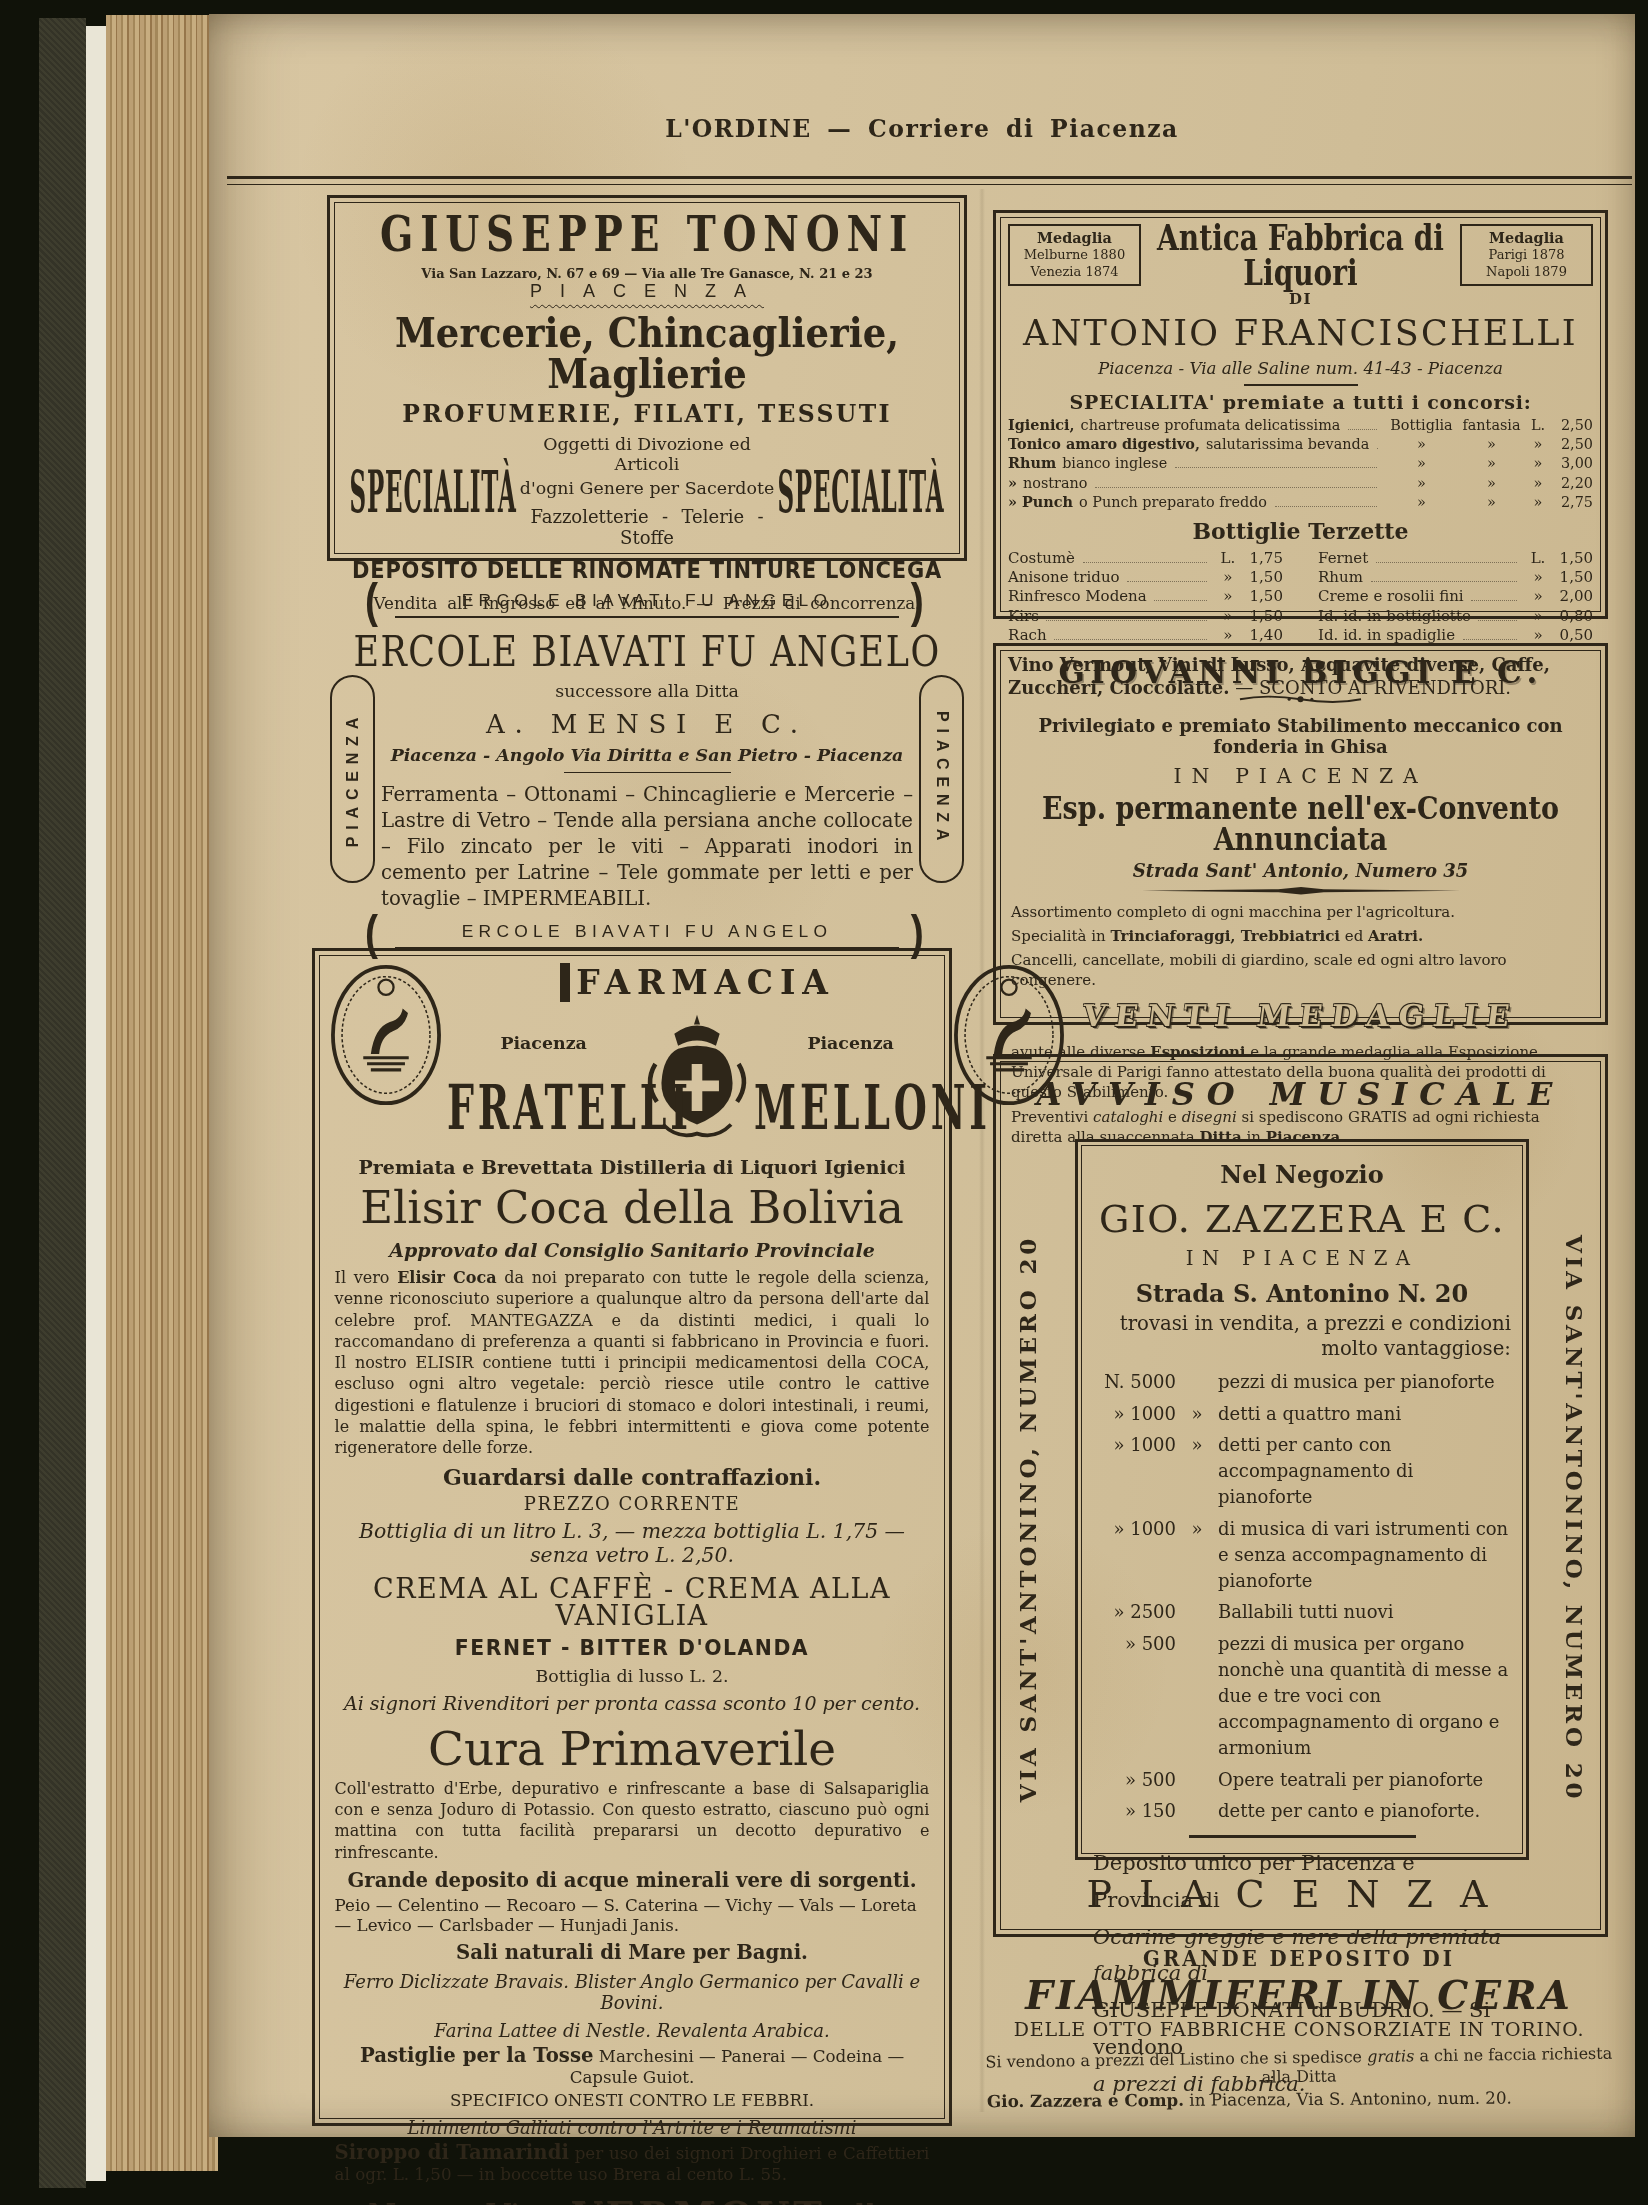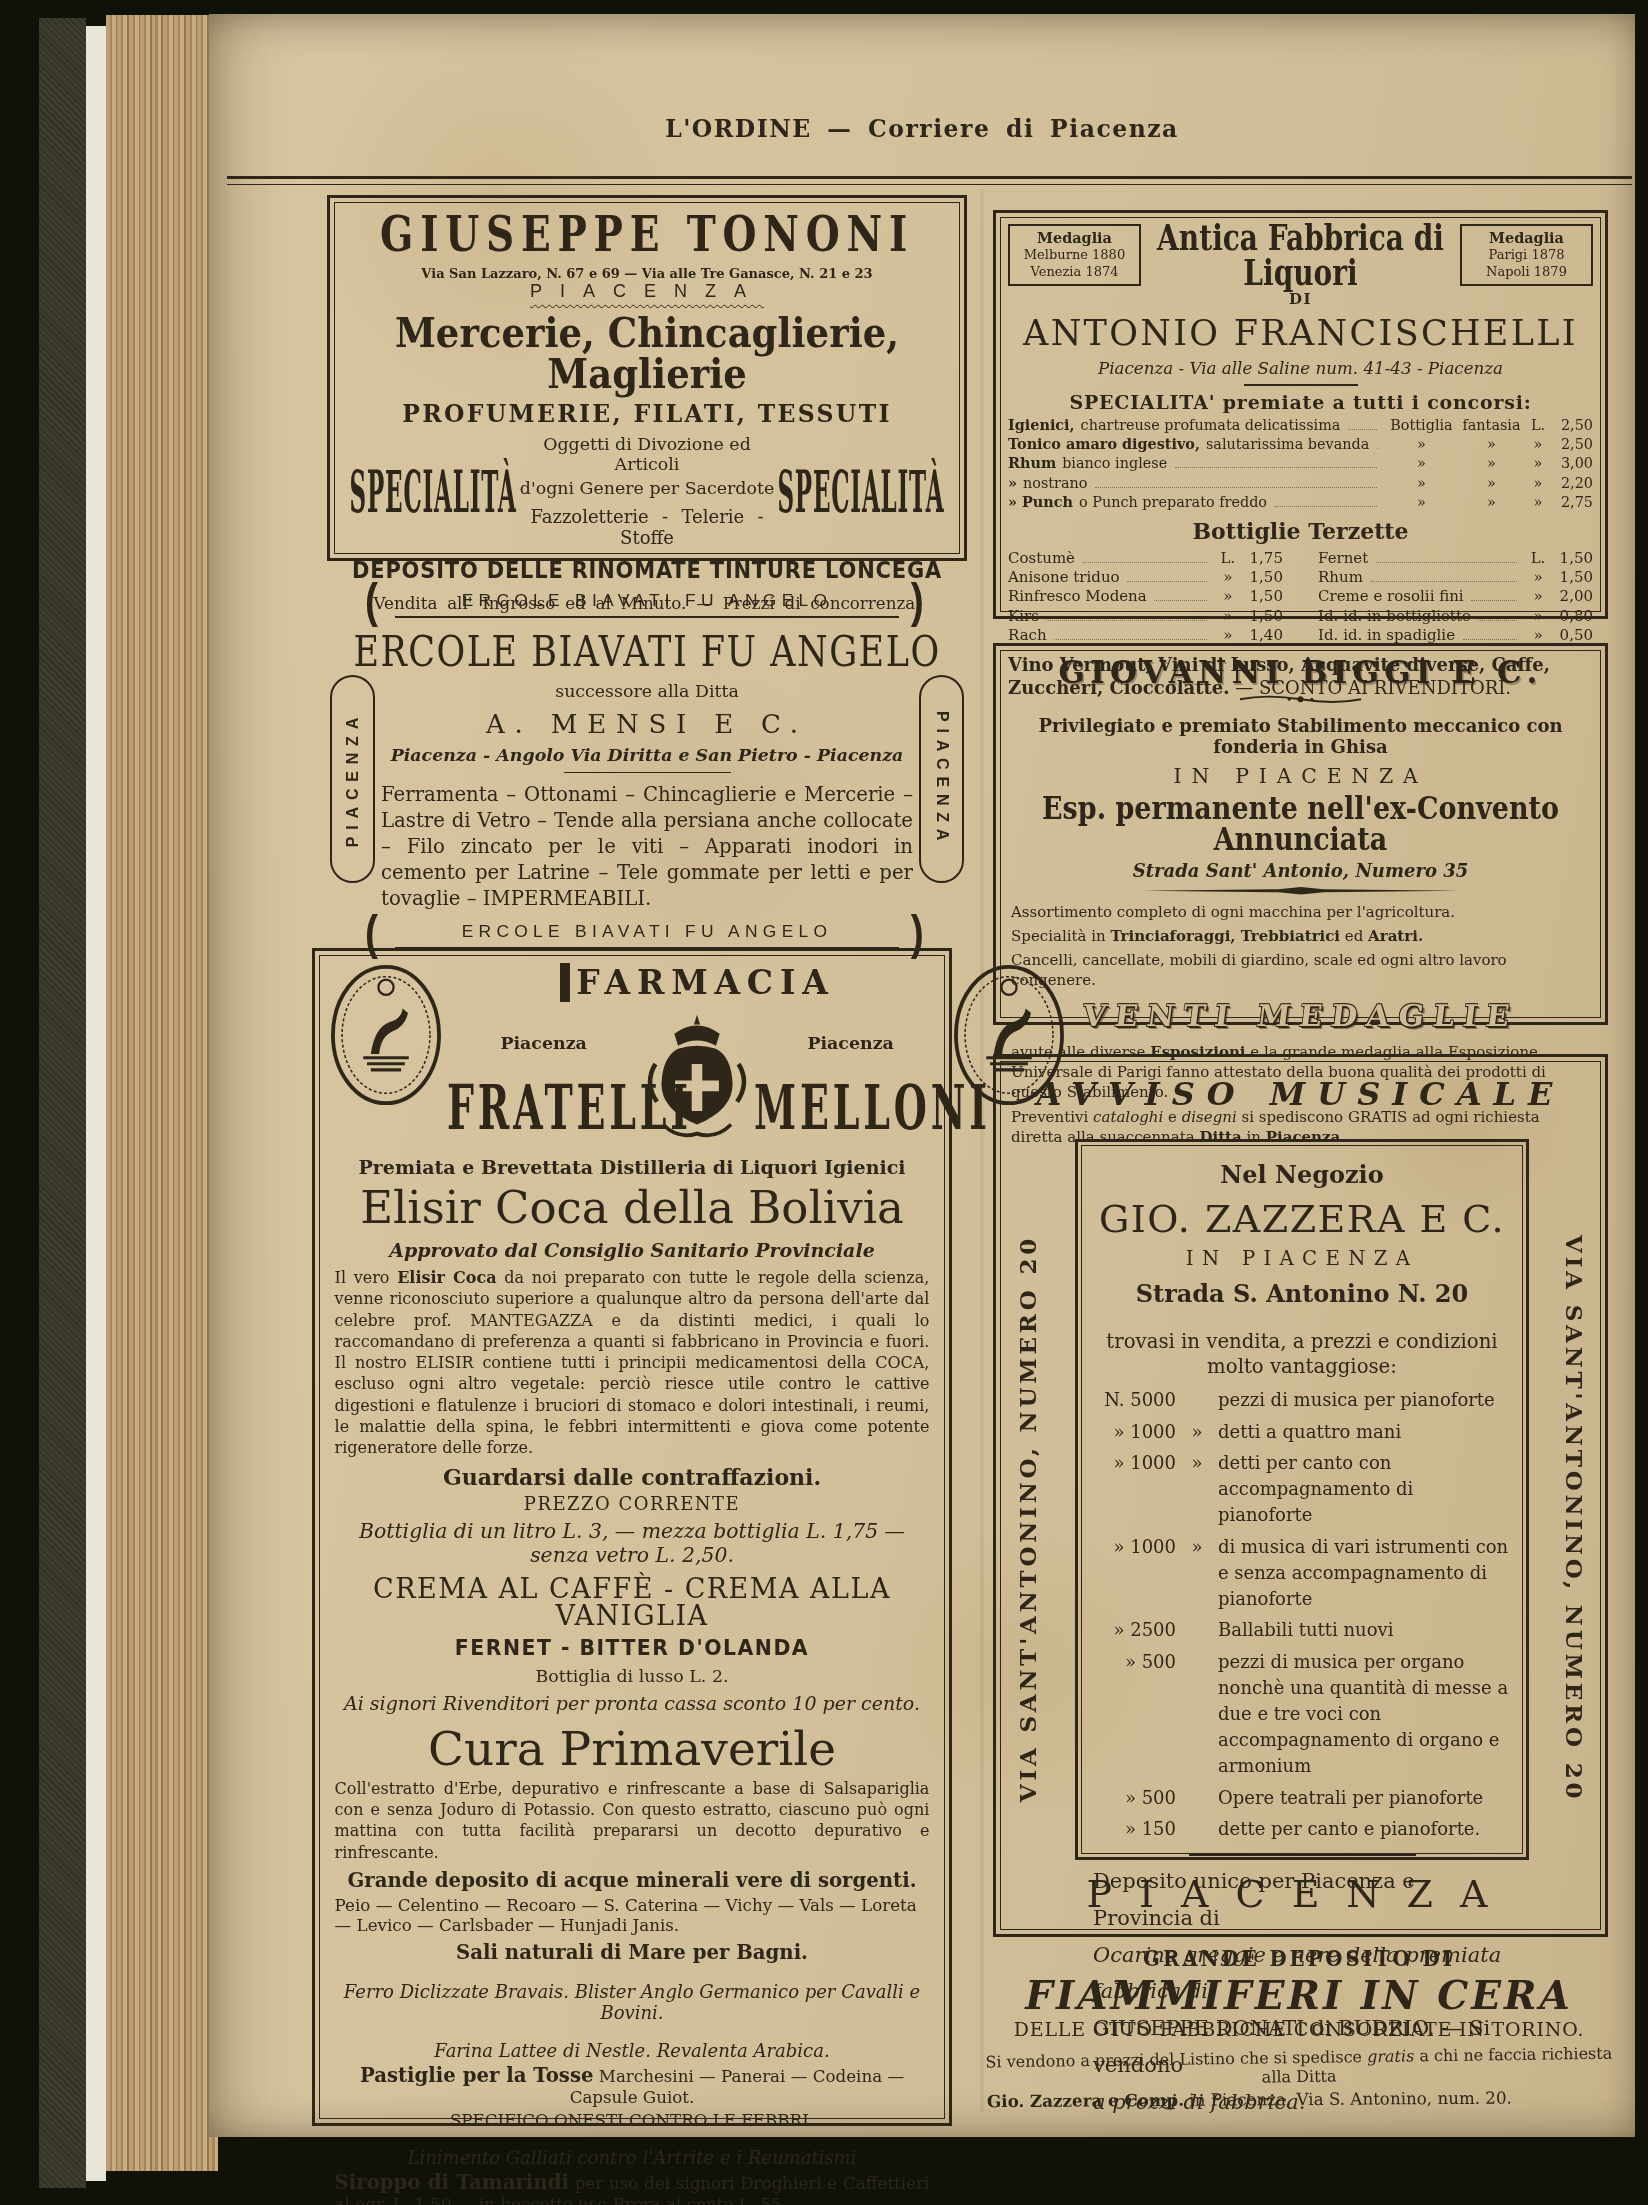--- a/index.html
+++ b/index.html
@@ -145,37 +145,37 @@
   .mel-guard{font-size:22px;font-weight:bold;margin-top:6px;}
   .mel-prezzo{font-size:18px;margin-top:3px;letter-spacing:1.5px;}
   .mel-prezzoline{font-size:20.4px;font-style:italic;margin-top:4.5px;}
   .mel-crema{font-size:27px;letter-spacing:1.5px;margin-top:7.6px;line-height:1;}
   .mel-fernet{font-size:20.4px;font-weight:bold;letter-spacing:1.5px;margin-top:7.6px;font-family:"DejaVu Sans","Liberation Sans",sans-serif;transform:scaleY(1.05);}
   .mel-lusso{font-size:17.4px;margin-top:6px;}
   .mel-riv{font-size:19px;font-style:italic;margin-top:6px;}
   .mel-cura{font-size:47px;line-height:1;margin-top:10.6px;}
   .mel-bold28{font-size:19.7px;font-weight:bold;margin-top:6px;}
   .mel-small{font-size:16.7px;margin-top:3px;}
-  .mel-ital{font-size:18px;font-style:italic;margin-top:17px;}
+  .mel-ital{font-size:18px;font-style:italic;margin-top:7px;}
   .mel-vino{margin-top:12px;line-height:1;}
   .mel-vino .nv{font-size:33px;}
   .mel-vino .vm{font-size:38px;font-weight:bold;letter-spacing:3.8px;text-shadow:0.8px 0.8px 0 rgba(46,38,25,0.6);}
   
   .zazzera{left:993px;top:1054px;width:615px;height:883px;}
   .zaz-avviso{font-size:32px;font-style:italic;font-weight:bold;letter-spacing:12px;text-align:center;margin-top:18px;}
   .zaz-strip{position:absolute;top:91px;height:742px;width:45px;display:flex;align-items:center;justify-content:center;
     font-weight:bold;font-size:23px;letter-spacing:3.8px;font-family:"DejaVu Serif",serif;}
   .zaz-strip.l{left:9px;} .zaz-strip.r{right:7.6px;}
   .zaz-inner{position:absolute;left:79px;top:82px;width:454px;height:721px;border:3px solid var(--ink);padding:12px 15px;box-sizing:border-box;}
   .zaz-inner::before{content:"";position:absolute;inset:3px;border:0.8px solid var(--ink);pointer-events:none;}
   .zaz-nel{font-size:24px;font-weight:bold;margin-top:6px;}
   .zaz-name{font-size:38px;line-height:1;margin-top:10.6px;letter-spacing:1.5px;}
   .zaz-inpc{font-size:19.7px;letter-spacing:8.3px;margin-top:9px;}
   .zaz-strada{font-size:24px;font-weight:bold;margin-top:9px;}
-  .zaz-intro{font-size:19.7px;text-align:center;margin-top:21px;line-height:1.3;}
+  .zaz-intro{font-size:19.7px;text-align:right;margin-top:3px;line-height:1.3;}
   .zaz-list{margin-top:7.6px;}
   .zrow{display:flex;font-size:18px;line-height:1.45;margin-top:5.3px;text-align:left;}
   .zrow .zq{width:83px;text-align:right;white-space:nowrap;flex:0 0 auto;}
   .zrow .zd{width:42px;text-align:center;flex:0 0 auto;}
   .zrow .zt{flex:1;}
   .zaz-rule{width:227px;border-top:3.8px solid var(--ink);margin:10.6px auto 0;}
   .zaz-dep{font-size:21px;line-height:1.75;text-align:left;margin-top:7.6px;}
   .zaz-piac{position:absolute;left:0;width:100%;top:818px;text-align:center;font-size:38px;letter-spacing:27px;line-height:1;}
   
   .fiam{left:984px;top:1947px;width:630px;text-align:center;}

